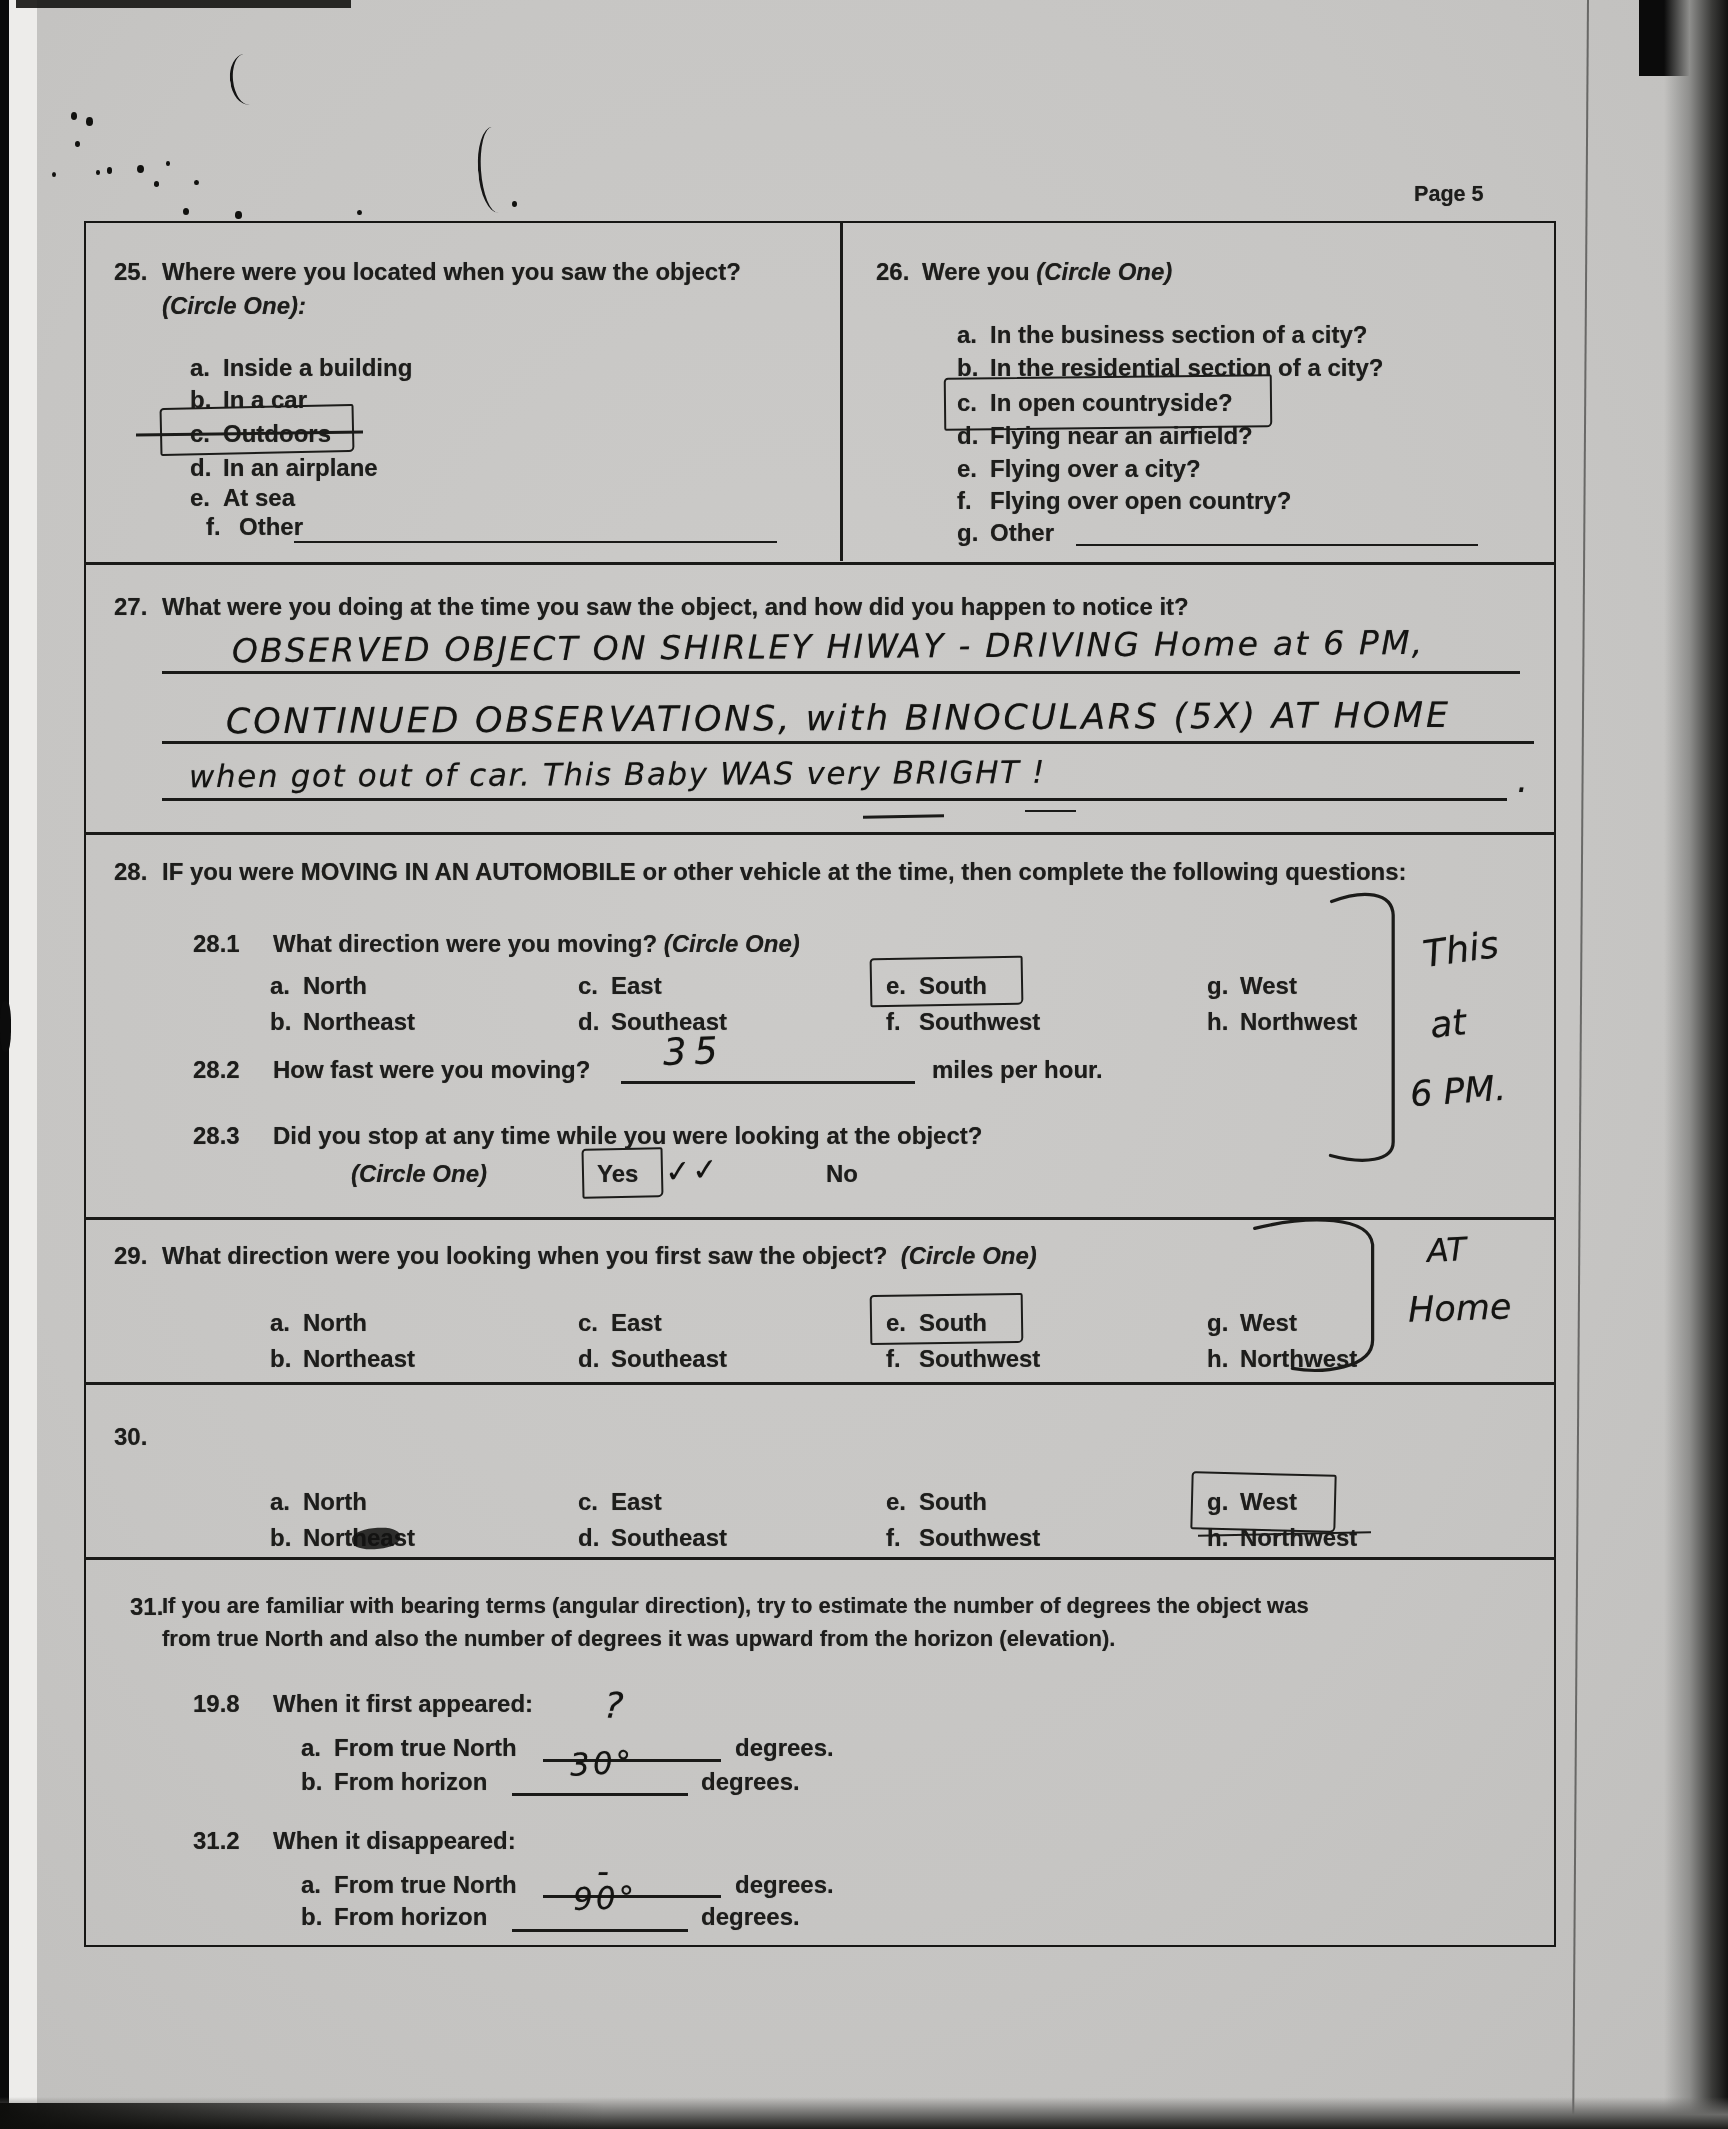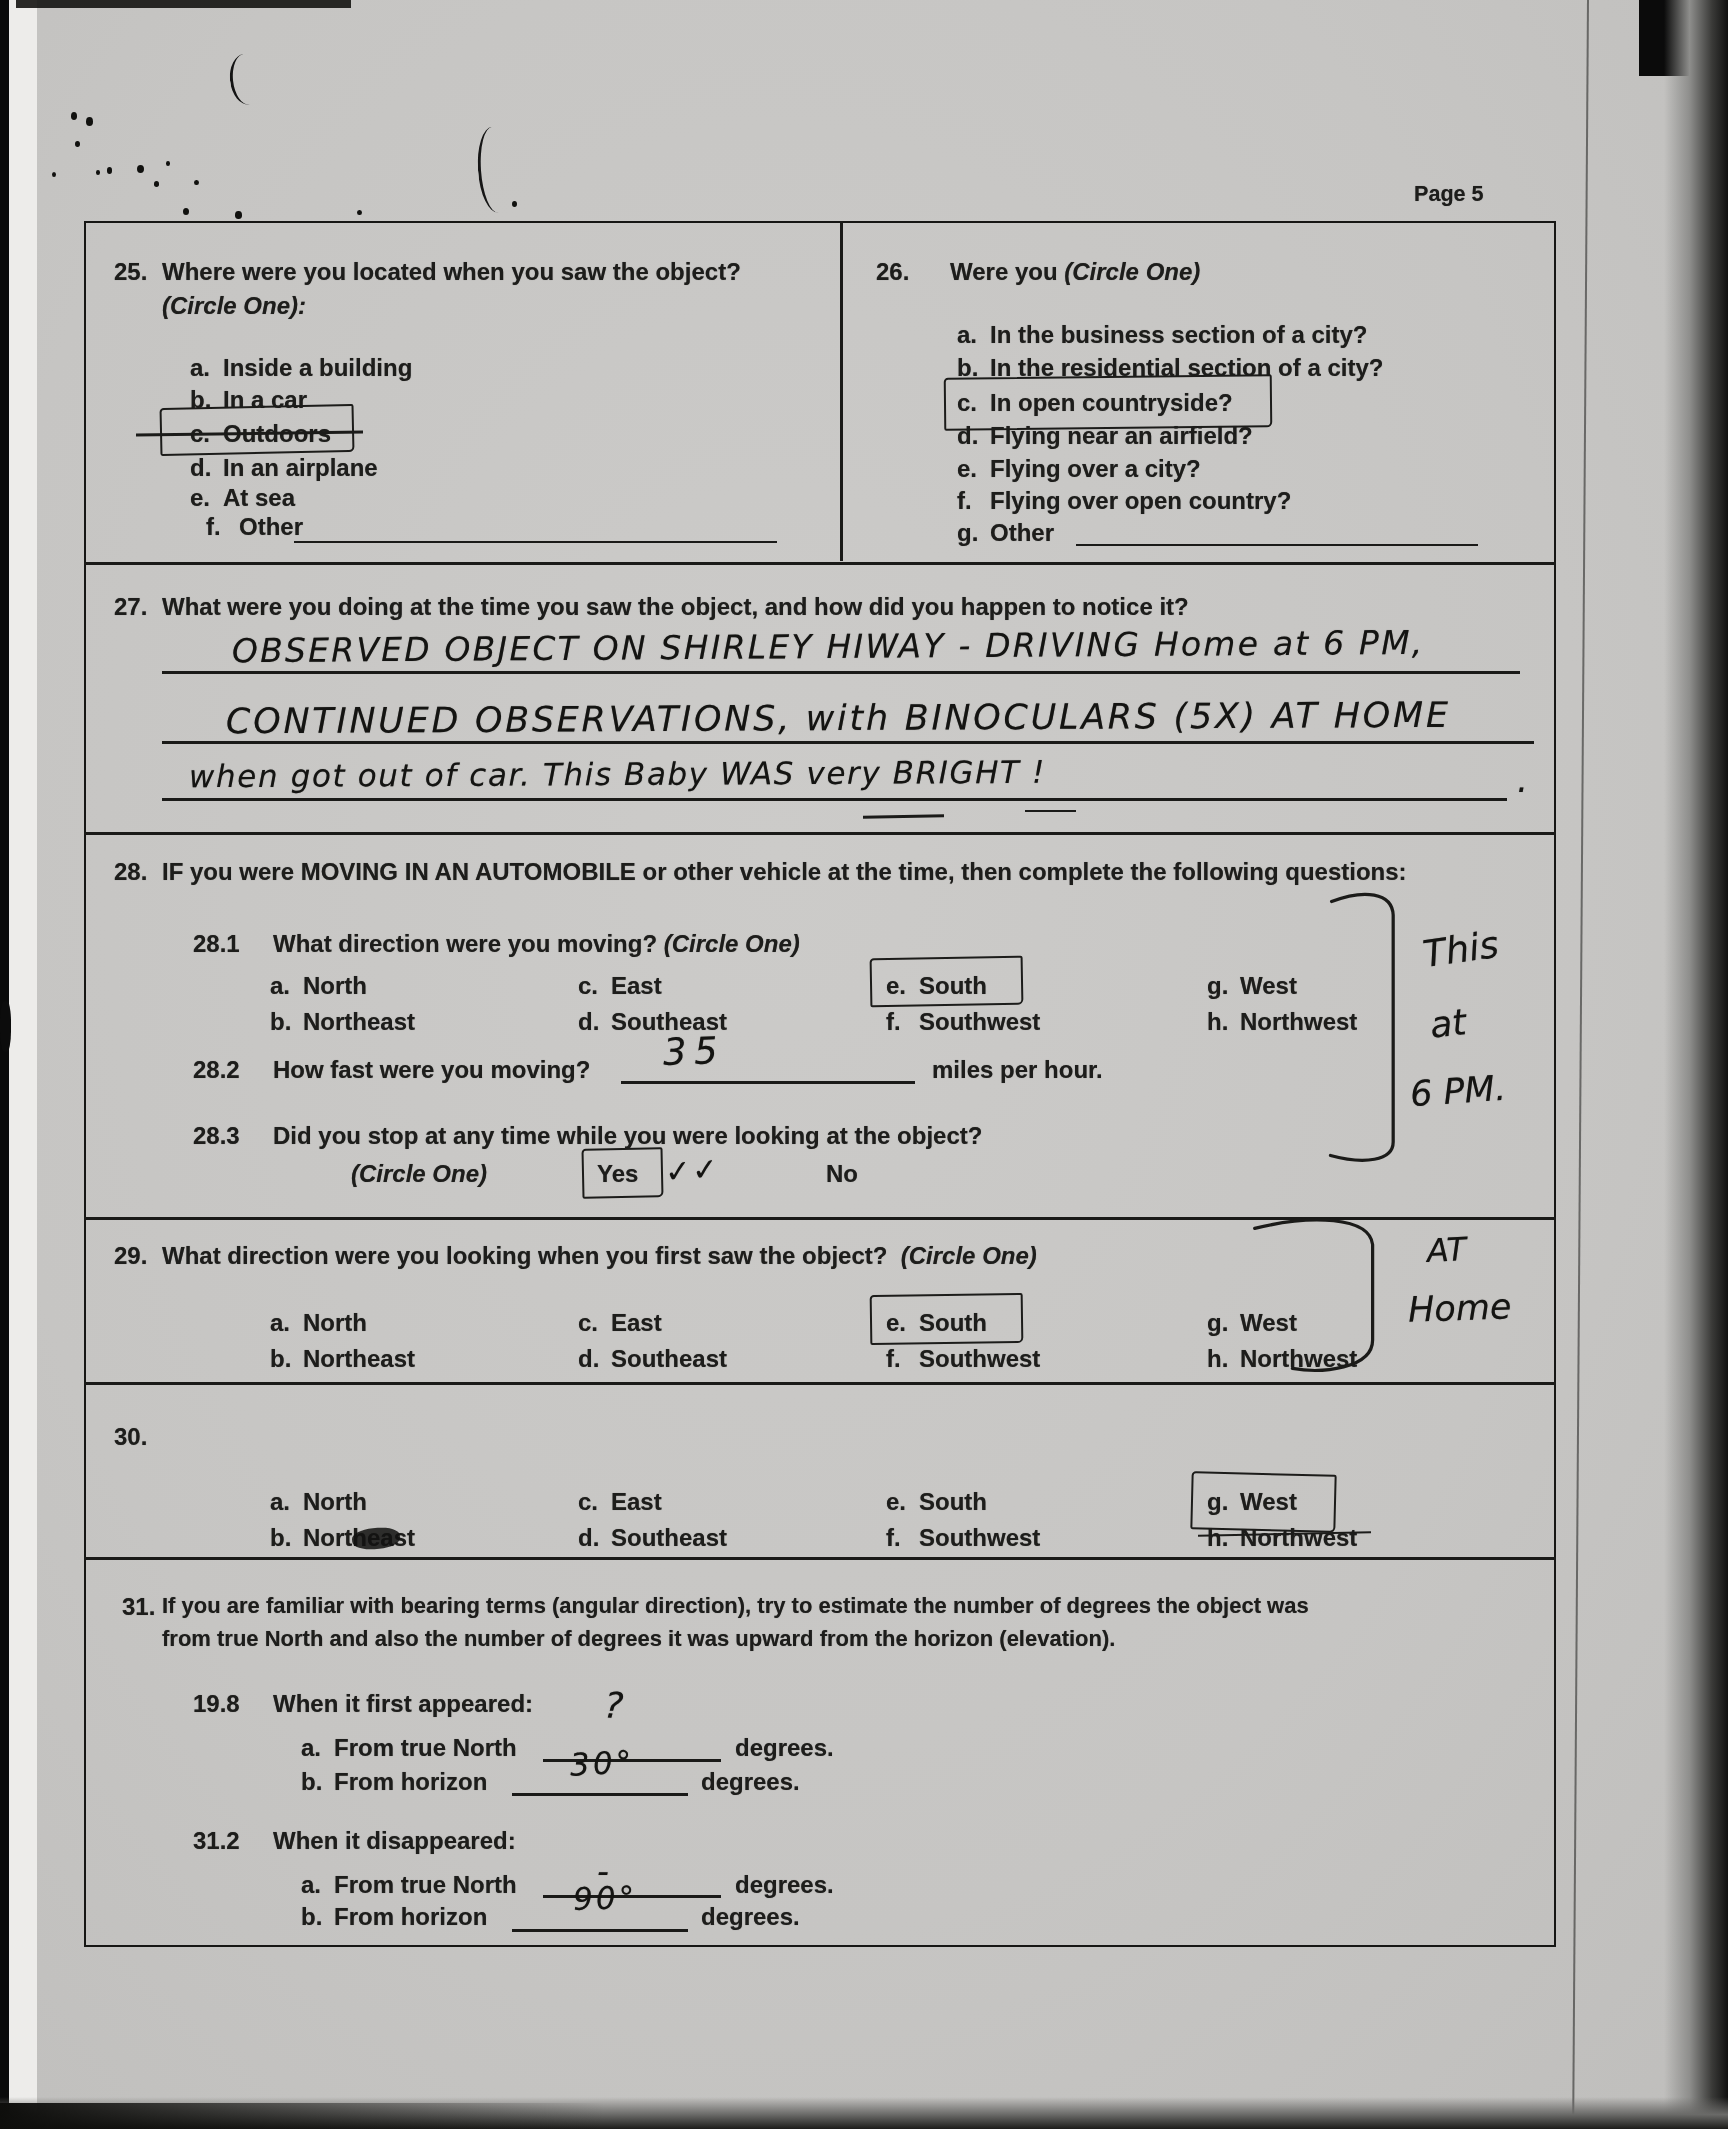--- a/index.html
+++ b/index.html
@@ -68,21 +68,21 @@
   <div class="abs print o" style="left:190px;top:386px;"><span class="k">b.</span><span>In a car</span></div>
   <div class="abs print o" style="left:190px;top:420px;"><span class="k">c.</span><span>Outdoors</span></div>
   <div class="abs hbox" style="left:160px;top:406px;width:190px;height:44px;transform:rotate(-1.2deg);"></div>
   <div class="abs" style="left:136px;top:432px;width:227px;height:2.7px;background:#1b1b19;transform:rotate(-.8deg);"></div>
   <div class="abs print o" style="left:190px;top:454px;"><span class="k">d.</span><span>In an airplane</span></div>
   <div class="abs print o" style="left:190px;top:484px;"><span class="k">e.</span><span>At sea</span></div>
   <div class="abs print o" style="left:190px;top:513px;margin-left:16px;"><span class="k">f.</span><span>Other</span></div>
   <div class="abs line" style="left:294px;top:541px;width:483px;height:2.2px;"></div>
 
   <div class="abs print q" style="left:876px;top:258px;">26.</div>
-  <div class="abs print q" style="left:922px;top:258px;margin-left:28px;"><span>Were you</span>&nbsp;<span class="it">(Circle One)</span></div>
+  <div class="abs print q" style="left:922px;top:258px;"><span>Were you</span>&nbsp;<span class="it">(Circle One)</span></div>
   <div class="abs print o" style="left:957px;top:321px;"><span class="k">a.</span><span>In the business section of a city?</span></div>
   <div class="abs print o" style="left:957px;top:354px;"><span class="k">b.</span><span>In the residential section of a city?</span></div>
   <div class="abs print o" style="left:957px;top:389px;"><span class="k">c.</span><span>In open countryside?</span></div>
   <div class="abs hbox" style="left:944px;top:376px;width:324px;height:49px;transform:rotate(-.6deg);"></div>
   <div class="abs print o" style="left:957px;top:422px;"><span class="k">d.</span><span>Flying near an airfield?</span></div>
   <div class="abs print o" style="left:957px;top:455px;"><span class="k">e.</span><span>Flying over a city?</span></div>
   <div class="abs print o" style="left:957px;top:487px;"><span class="k">f.</span><span>Flying over open country?</span></div>
   <div class="abs print o" style="left:957px;top:519px;"><span class="k">g.</span><span>Other</span></div>
   <div class="abs line" style="left:1076px;top:544px;width:402px;height:2.2px;"></div>
 
@@ -156,21 +156,21 @@
   <div class="abs print o" style="left:886px;top:1488px;"><span class="k">e.</span><span>South</span></div>
   <div class="abs print o" style="left:1207px;top:1488px;"><span class="k">g.</span><span>West</span></div>
   <div class="abs hbox" style="left:1191px;top:1473px;width:141px;height:54px;transform:rotate(1.4deg);"></div>
   <div class="abs print o" style="left:270px;top:1524px;"><span class="k">b.</span><span>Northeast</span></div>
   <div class="abs" style="left:352px;top:1528px;width:48px;height:20.5px;background:rgba(18,18,16,.85);border-radius:45%;transform:rotate(-5deg);"></div>
   <div class="abs print o" style="left:578px;top:1524px;"><span class="k">d.</span><span>Southeast</span></div>
   <div class="abs print o" style="left:886px;top:1524px;"><span class="k">f.</span><span>Southwest</span></div>
   <div class="abs print o" style="left:1207px;top:1524px;"><span class="k">h.</span><span>Northwest</span></div>
   <div class="abs" style="left:1198px;top:1533px;width:173px;height:2.2px;background:#1c1c1a;transform:rotate(-1.2deg);"></div>
 
-  <div class="abs print q" style="left:122px;top:1593px;">31.</div>
+  <div class="abs print q" style="left:130px;top:1593px;">31.</div>
   <div class="abs print" style="left:162px;top:1593px;font-size:22px;">If you are familiar with bearing terms (angular direction), try to estimate the number of degrees the object was</div>
   <div class="abs print" style="left:162px;top:1626px;font-size:22px;">from true North and also the number of degrees it was upward from the horizon (elevation).</div>
 
   <div class="abs print q" style="left:193px;top:1690px;">19.8</div>
   <div class="abs print" style="left:273px;top:1690px;font-size:24px;">When it first appeared:</div>
   <div class="abs hw" style="left:604px;top:1685px;font-size:36px;transform:rotate(4deg);">?</div>
   <div class="abs print o" style="left:301px;top:1734px;"><span class="k">a.</span><span>From true North</span></div>
   <div class="abs line" style="left:543px;top:1759px;width:178px;"></div>
   <div class="abs print o" style="left:735px;top:1734px;">degrees.</div>
   <div class="abs hw" style="left:570px;top:1745px;font-size:31px;letter-spacing:3.2px;transform:rotate(-3deg);">30°</div>

